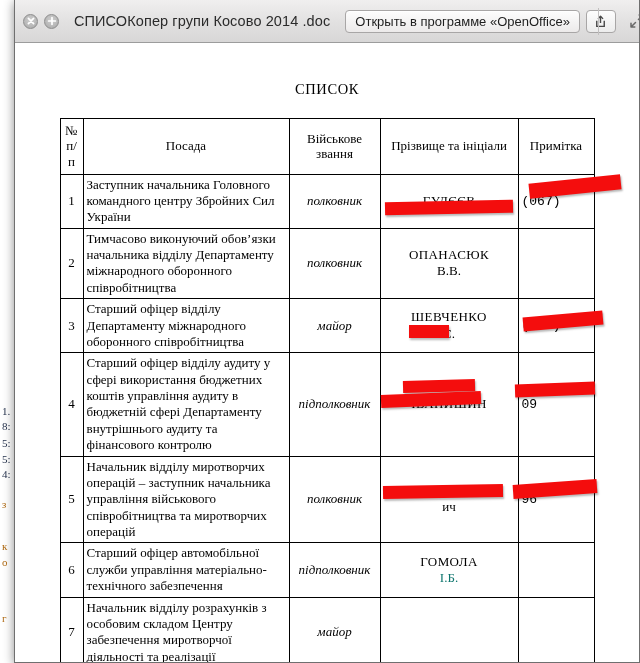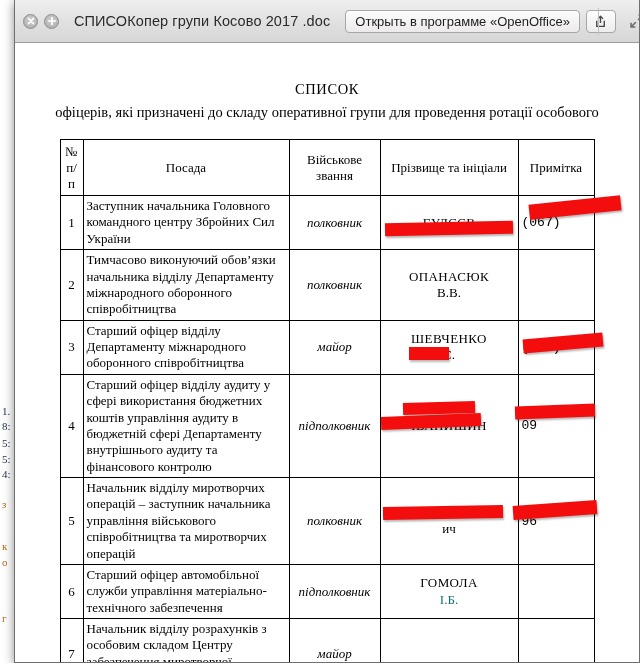--- a/index.html
+++ b/index.html
@@ -238,21 +238,21 @@
         <path d="M1.4 1.4 L6.6 6.6 M6.6 1.4 L1.4 6.6" stroke="#ffffff" stroke-width="1.7" stroke-linecap="round"></path>
       </svg>
     </div>
 
     <div class="circle-btn">
       <svg width="9" height="9" viewBox="0 0 9 9">
         <path d="M4.5 1 L4.5 8 M1 4.5 L8 4.5" stroke="#ffffff" stroke-width="1.7" stroke-linecap="round"></path>
       </svg>
     </div>
 
-    <div id="window-title">СПИСОКопер групи Косово 2017 .doc</div>
+    <div id="window-title">СПИСОКопер групи Косово 2014 .doc</div>
 
     <div id="open-with-button">Открыть в программе «OpenOffice»</div>
 
     <div id="titlebar-right">
       <div id="share-button">
         <svg width="15" height="15" viewBox="0 0 16 16">
           <path d="M4 7.2 V13.2 H12 V7.2" fill="none" stroke="#4a4a4a" stroke-width="1.5"></path>
           <path d="M8 9.6 V2.6" fill="none" stroke="#4a4a4a" stroke-width="1.5"></path>
           <path d="M5.3 5.2 L8 2.4 L10.7 5.2" fill="none" stroke="#4a4a4a" stroke-width="1.5" stroke-linejoin="round"></path>
         </svg>
@@ -265,21 +265,20 @@
       </div>
     </div>
     <div id="titlebar-divider"></div>
   </div>
 
   <div id="doc-scroll">
     <div id="doc-page">
 
       <div id="doc-heading">
         <div id="heading-main">СПИСОК</div>
-        <div id="heading-sub">офіцерів, які призначені до складу оперативної групи для проведення ротації особового</div>
       </div>
 
       <div id="table-clip">
         <table id="officers-table">
           <colgroup>
             <col class="col-num">
               <col class="col-post">
               <col class="col-rank">
             <col class="col-name">
               <col class="col-note">

